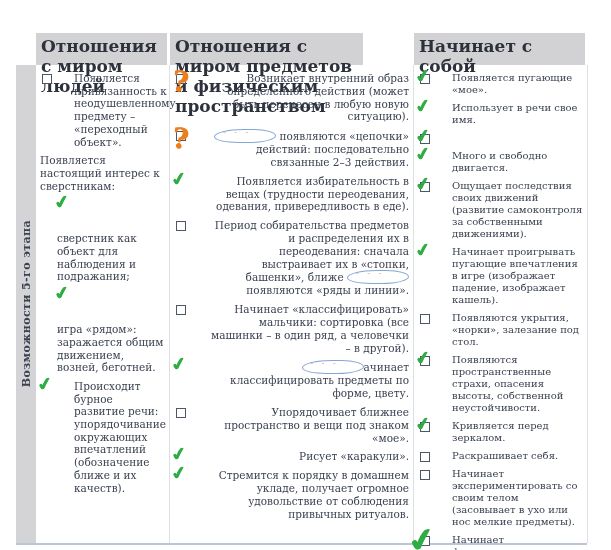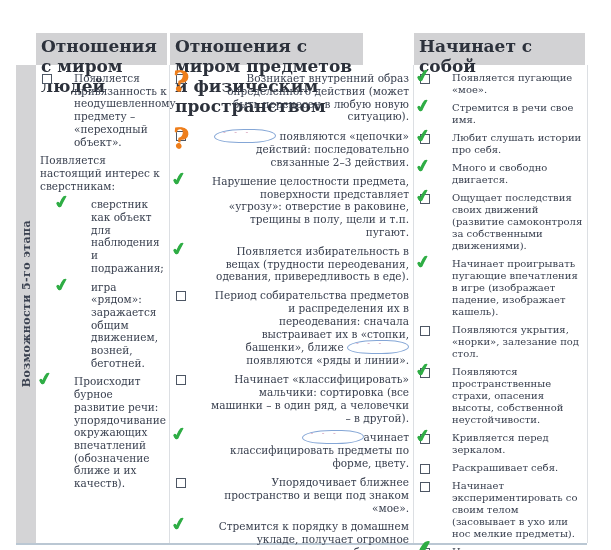--- a/index.html
+++ b/index.html
@@ -28,21 +28,21 @@
   .col1{left:36px; width:131px; font-size:10.5px; line-height:1.21;}
   .col2{left:170px; width:241px; font-size:10.5px; line-height:1.22;text-align:right;}
   .col3{left:414px; width:171px; font-size:10px; line-height:1.2;}
 
   .vline{position:absolute; top:65px; height:478px; width:1px; background:var(--divider);}
   .vl1{left:169px;} .vl2{left:413px;} .vl3{left:587px;}
   .bottomrule{position:absolute; left:16px; top:543px; width:571px; height:2px; background:var(--bottomrule);}
 
   .item{display:flex; gap:19px; margin-bottom:6px;}
   .item .text{flex:1;}
-  .sub{margin-left:17px;}
+  .sub{margin-left:17px;flex-direction:column;}
   .marker{flex:0 0 15px; position:relative; min-height:12px;}
   .marker[data-marker*="box"]::before{content:""; position:absolute; left:2px; top:2px;
     width:8px; height:8px; border:1.2px solid #4d5664; background:#fff;}
   .marker[data-marker*="check"]::after{content:"\2714"; position:absolute; left:-3px; top:-7px;
     font-family:"DejaVu Sans",sans-serif; font-weight:bold; font-size:18px; color:var(--green);
     transform:rotate(-12deg); text-shadow:0.6px 0.4px 0 var(--green);}
   .marker[data-marker="box-check-big"]::after{font-size:32px; left:-10px; top:-13px;}
   .marker[data-marker*="question"]::after{content:"?"; position:absolute; left:-2px; top:-7px;
     font-family:"DejaVu Serif",serif; font-weight:bold; font-size:28px; color:var(--orange);
     transform:rotate(7deg); text-shadow:0.5px 0.5px 0 var(--orange);}
@@ -100,64 +100,59 @@
     <div class="item">
       <span class="marker" data-marker="box-question"></span>
       <div class="text">Возникает внутренний образ определенного действия (может быть перенесен в любую новую ситуацию).</div>
     </div>
     <div class="item">
       <span class="marker" data-marker="box-question"></span>
       <div class="text"><span></span><span class="cloud"></span> <span>появляются «цепочки» действий: последовательно связанные 2–3 действия.</span></div>
     </div>
     <div class="item">
       <span class="marker" data-marker="check"></span>
-      <div class="text">Нарушение целостности предмета, поверхности представляет «угрозу»: отверстие в раковине, трещины в полу, щели и т.п. пугают.</div>
-    </div>
-    <div class="item">
-      <span class="marker" data-marker="check"></span>
       <div class="text">Появляется избирательность в вещах (трудности переодевания, одевания, привередливость в еде).</div>
     </div>
     <div class="item">
       <span class="marker" data-marker="box"></span>
       <div class="text"><span>Период собирательства предметов и распределения их в переодевания: сначала выстраивает их в «стопки, башенки», ближе</span> <span class="cloud"></span> <span>появляются «ряды и линии».</span></div>
     </div>
     <div class="item">
       <span class="marker" data-marker="box"></span>
       <div class="text">Начинает «классифицировать» мальчики: сортировка (все машинки – в один ряд, а человечки – в другой).</div>
     </div>
     <div class="item">
       <span class="marker" data-marker="check"></span>
       <div class="text"><span></span><span class="cloud indent"></span><span>ачинает классифицировать предметы по форме, цвету.</span></div>
     </div>
     <div class="item">
       <span class="marker" data-marker="box"></span>
       <div class="text">Упорядочивает ближнее пространство и вещи под знаком «мое».</div>
     </div>
     <div class="item">
       <span class="marker" data-marker="check"></span>
-      <div class="text">Стремится к порядку в домашнем укладе, получает огромное удовольствие от соблюдения привычных ритуалов.</div>
+      <div class="text">Рисует «каракули».</div>
     </div>
     <div class="item">
       <span class="marker" data-marker="check"></span>
-      <div class="text">Рисует «каракули».</div>
+      <div class="text">Стремится к порядку в домашнем укладе, получает огромное удовольствие от соблюдения привычных ритуалов.</div>
     </div>
   </div>
 
   <div class="col col3">
     <div class="item">
       <span class="marker" data-marker="box-check"></span>
       <div class="text">Появляется пугающие «мое».</div>
     </div>
     <div class="item">
       <span class="marker" data-marker="check"></span>
-      <div class="text">Стремится в речи свое имя.</div>
+      <div class="text">Использует в речи свое имя.</div>
     </div>
     <div class="item">
       <span class="marker" data-marker="box-check"></span>
-      <div class="text">Любит слушать истории про себя.</div>
     </div>
     <div class="item">
       <span class="marker" data-marker="check"></span>
       <div class="text">Много и свободно двигается.</div>
     </div>
     <div class="item">
       <span class="marker" data-marker="box-check"></span>
       <div class="text">Ощущает последствия своих движений (развитие самоконтроля за собственными движениями).</div>
     </div>
     <div class="item">

